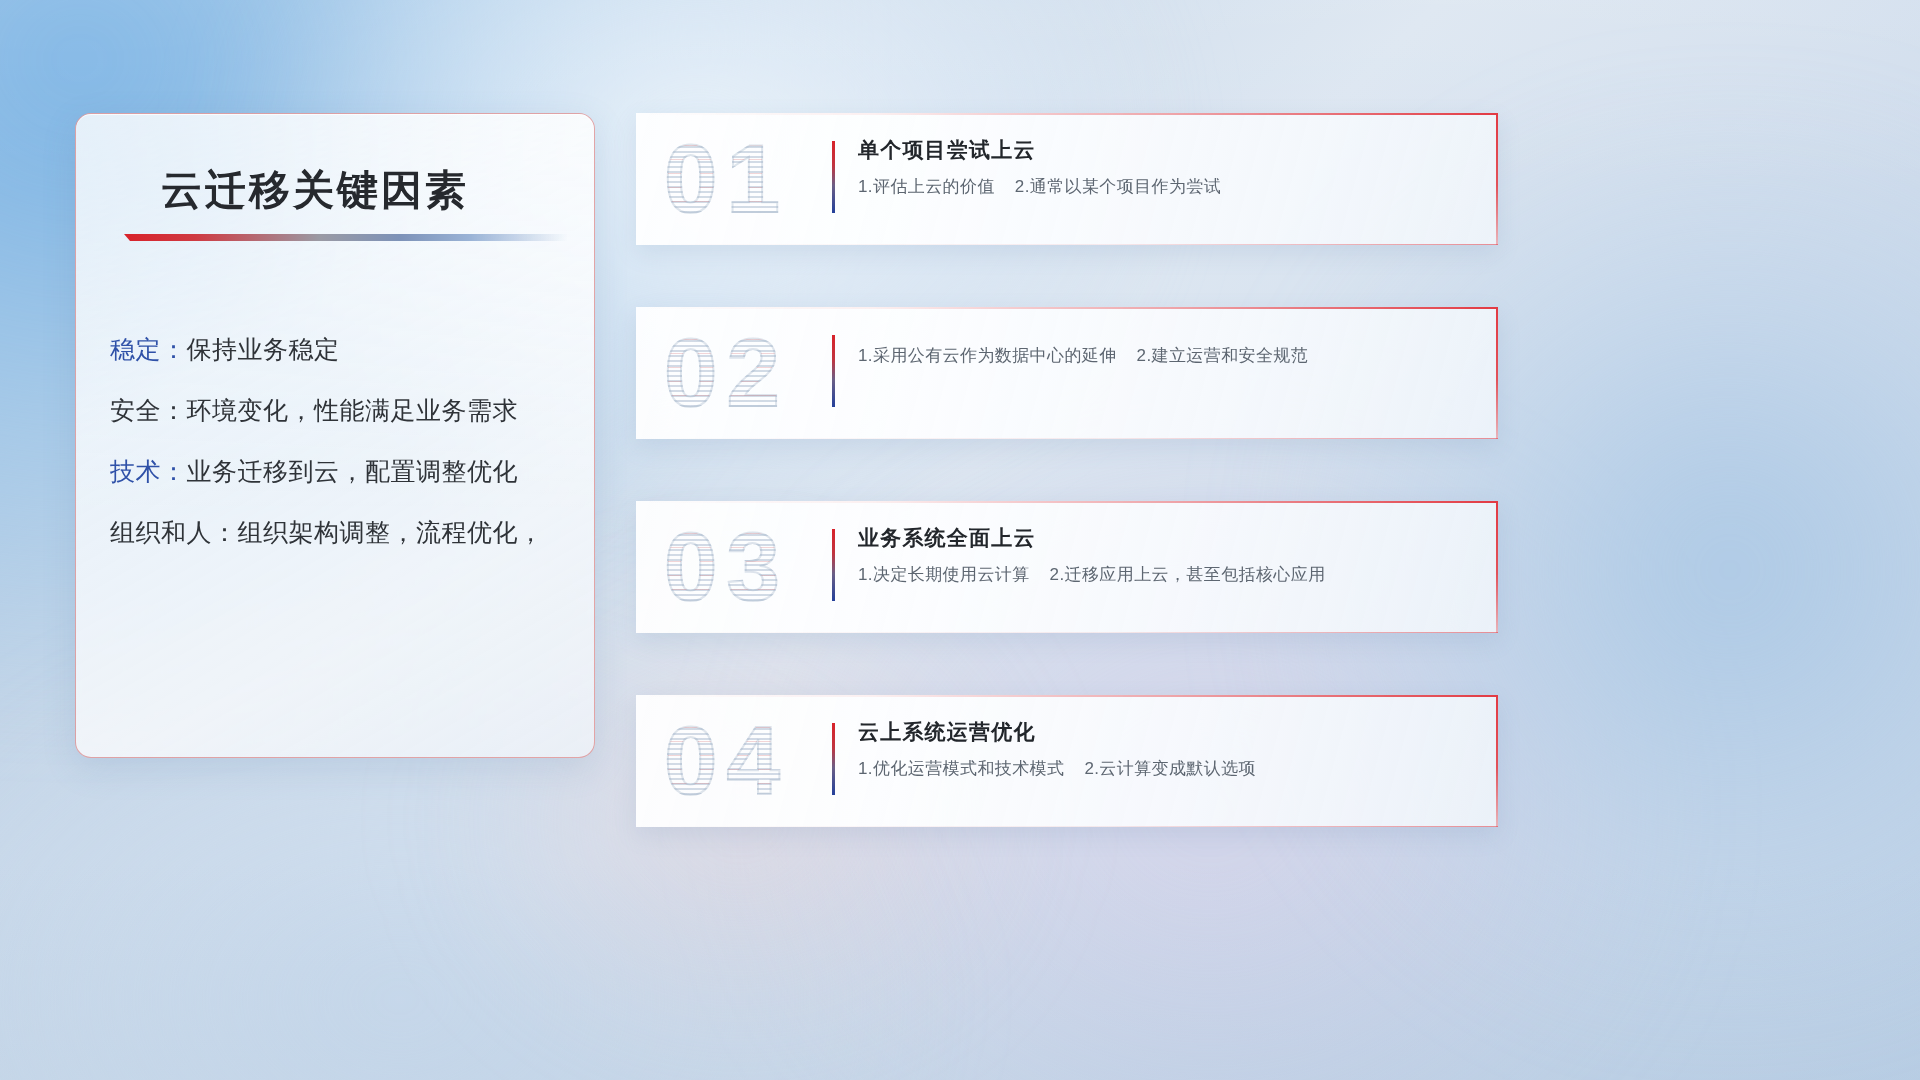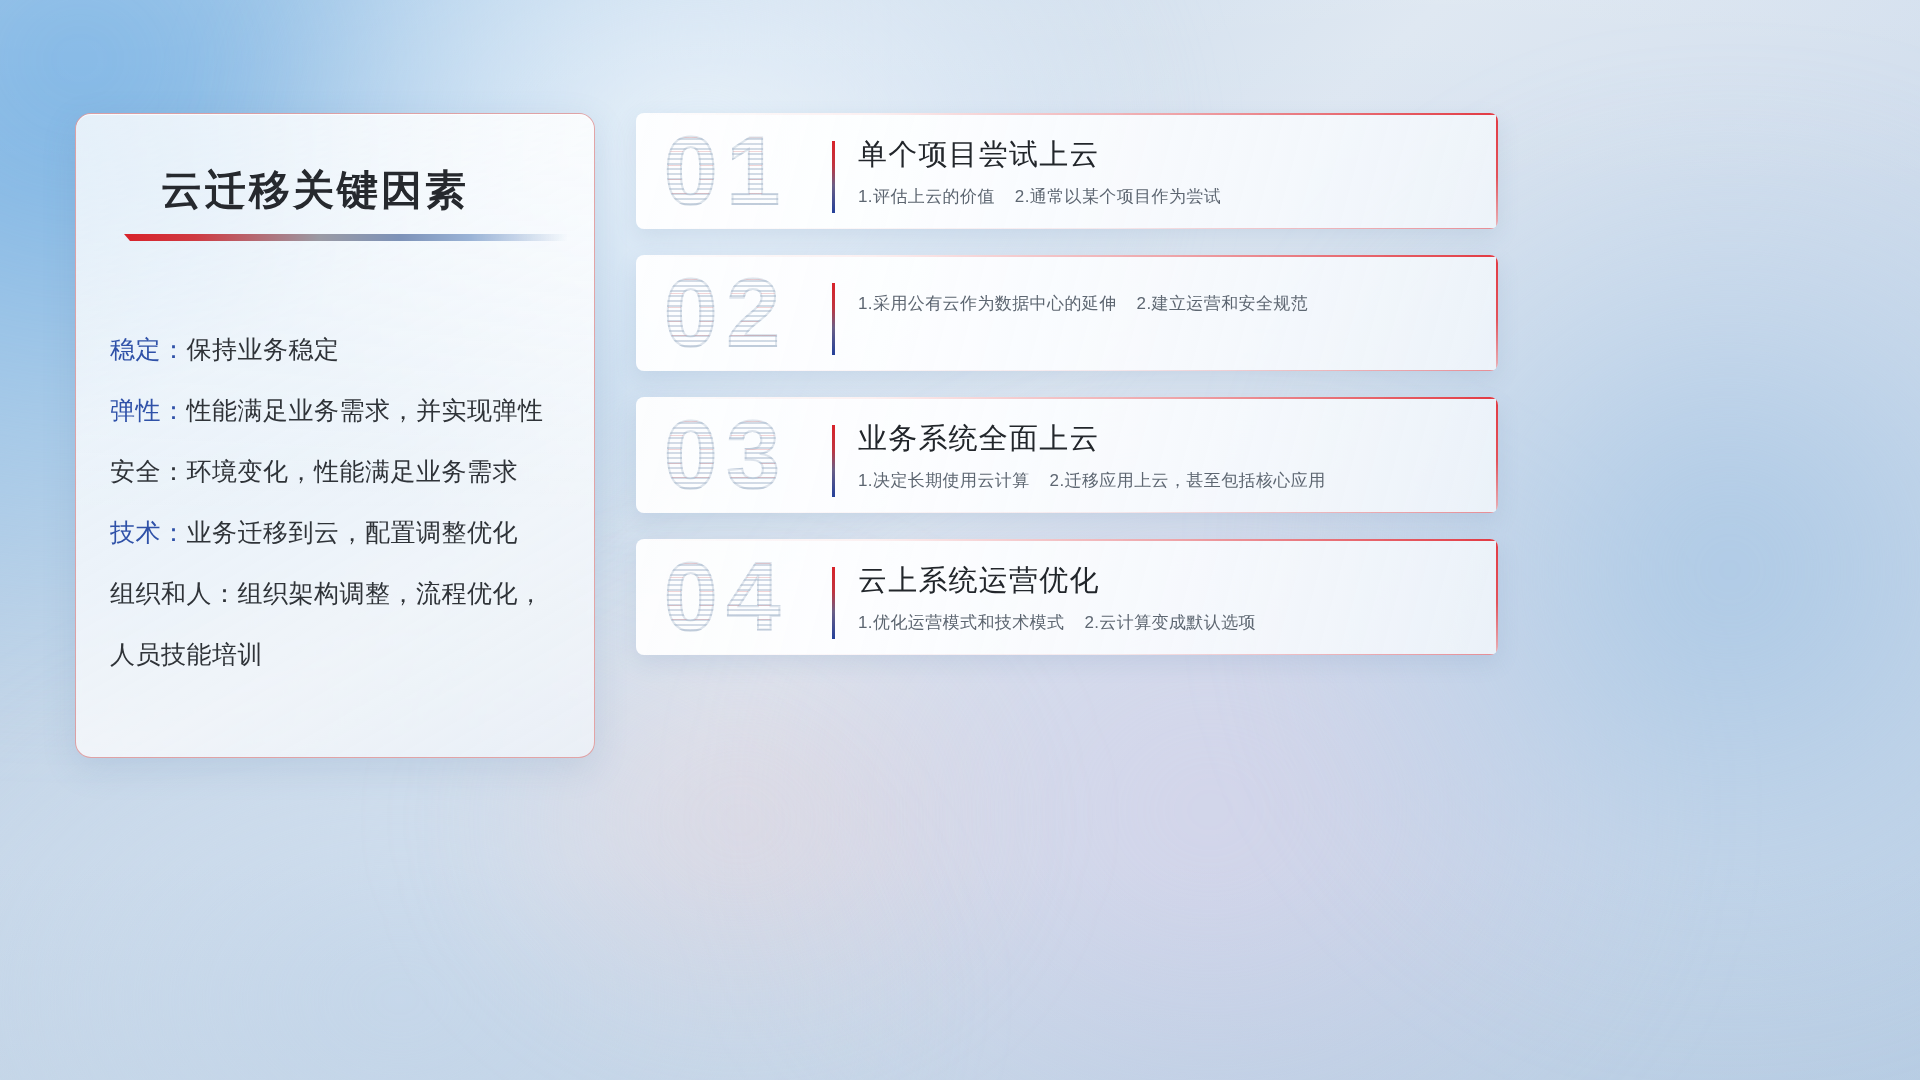--- a/index.html
+++ b/index.html
@@ -70,22 +70,22 @@
   .factor{
     font-size:25px; line-height:61px; color:#2f3338;
     letter-spacing:.5px; white-space:nowrap;
   }
   .factor .k{ color:#2f51a8; }
   .factor .k.dark{ color:#2f3338;margin-top:38px; }
 
   
   #cards{ position:absolute; left:636px; top:113px; width:862px; }
   .card{
-    position:relative; height:116px; margin-bottom:26px;
-    border-radius:8px;
+    position:relative; height:132px; margin-bottom:62px;
+    border-radius:0;
     background:linear-gradient(105deg, rgba(255,255,255,.93) 0%, rgba(253,254,255,.97) 30%, rgba(249,251,254,.92) 62%, rgba(241,246,251,.86) 100%);
     box-shadow:0 8px 22px rgba(92,126,168,.14);
     overflow:hidden;
   }
   .card .topline{
     position:absolute; left:0; top:0; height:2px; width:100%;
     background:linear-gradient(to right, rgba(255,255,255,0) 0%, rgba(250,225,226,.5) 28%, rgba(236,150,155,.85) 62%, #e23a43 100%);
   }
   .card .rightline{
     position:absolute; right:0; top:0; width:2px; height:100%;
@@ -119,21 +119,21 @@
     -webkit-background-clip:text; background-clip:text;
     -webkit-text-stroke:0;
     user-select:none; pointer-events:none;
   }
   .card .divider{
     position:absolute; left:196px; top:28px; width:3px; height:72px;
     background:linear-gradient(to bottom,#d8222a 0%,#c1343f 34%,#6b5f86 62%,#24409a 100%);
   }
   .card .ctext{ position:absolute; left:222px; top:24px; right:30px; }
   .card .ctitle{
-    font-size:29px; font-weight:400; color:#22262b; letter-spacing:1.2px;
+    font-size:21px; font-weight:700; color:#22262b; letter-spacing:1.2px;
     line-height:1.2; white-space:nowrap;
   }
   .card .cdesc{
     margin-top:14px; font-size:17px; color:#5d6671; letter-spacing:.4px;
     line-height:1.3; white-space:nowrap;
   }
   .card .cdesc .sp{ display:inline-block; width:20px; }
 </style>
 </head>
 <body>
@@ -153,33 +153,27 @@
 
   <section id="left-panel">
     <div class="sheen"></div>
     <h1 class="panel-title">云迁移关键因素</h1>
     <div class="title-rule"></div>
     <div class="factor-list">
       <div class="factor">
         <span class="k">稳定：</span><span>保持业务稳定</span>
       </div>
       <div class="factor">
-        <span class="k">弹性：</span><span>性能满足业务需求，并实现弹性</span>
-      </div>
-      <div class="factor">
         <span class="k dark">安全：</span><span>环境变化，性能满足业务需求</span>
       </div>
       <div class="factor">
         <span class="k">技术：</span><span>业务迁移到云，配置调整优化</span>
       </div>
       <div class="factor">
         <span class="k dark">组织和人：</span><span>组织架构调整，流程优化，</span>
-      </div>
-      <div class="factor">
-        <span class="k dark"></span><span>人员技能培训</span>
       </div>
     </div>
   </section>
 
   <section id="cards">
 
     <article class="card">
       <div class="topline"></div>
       <div class="rightline"></div>
       <div class="botline"></div>

